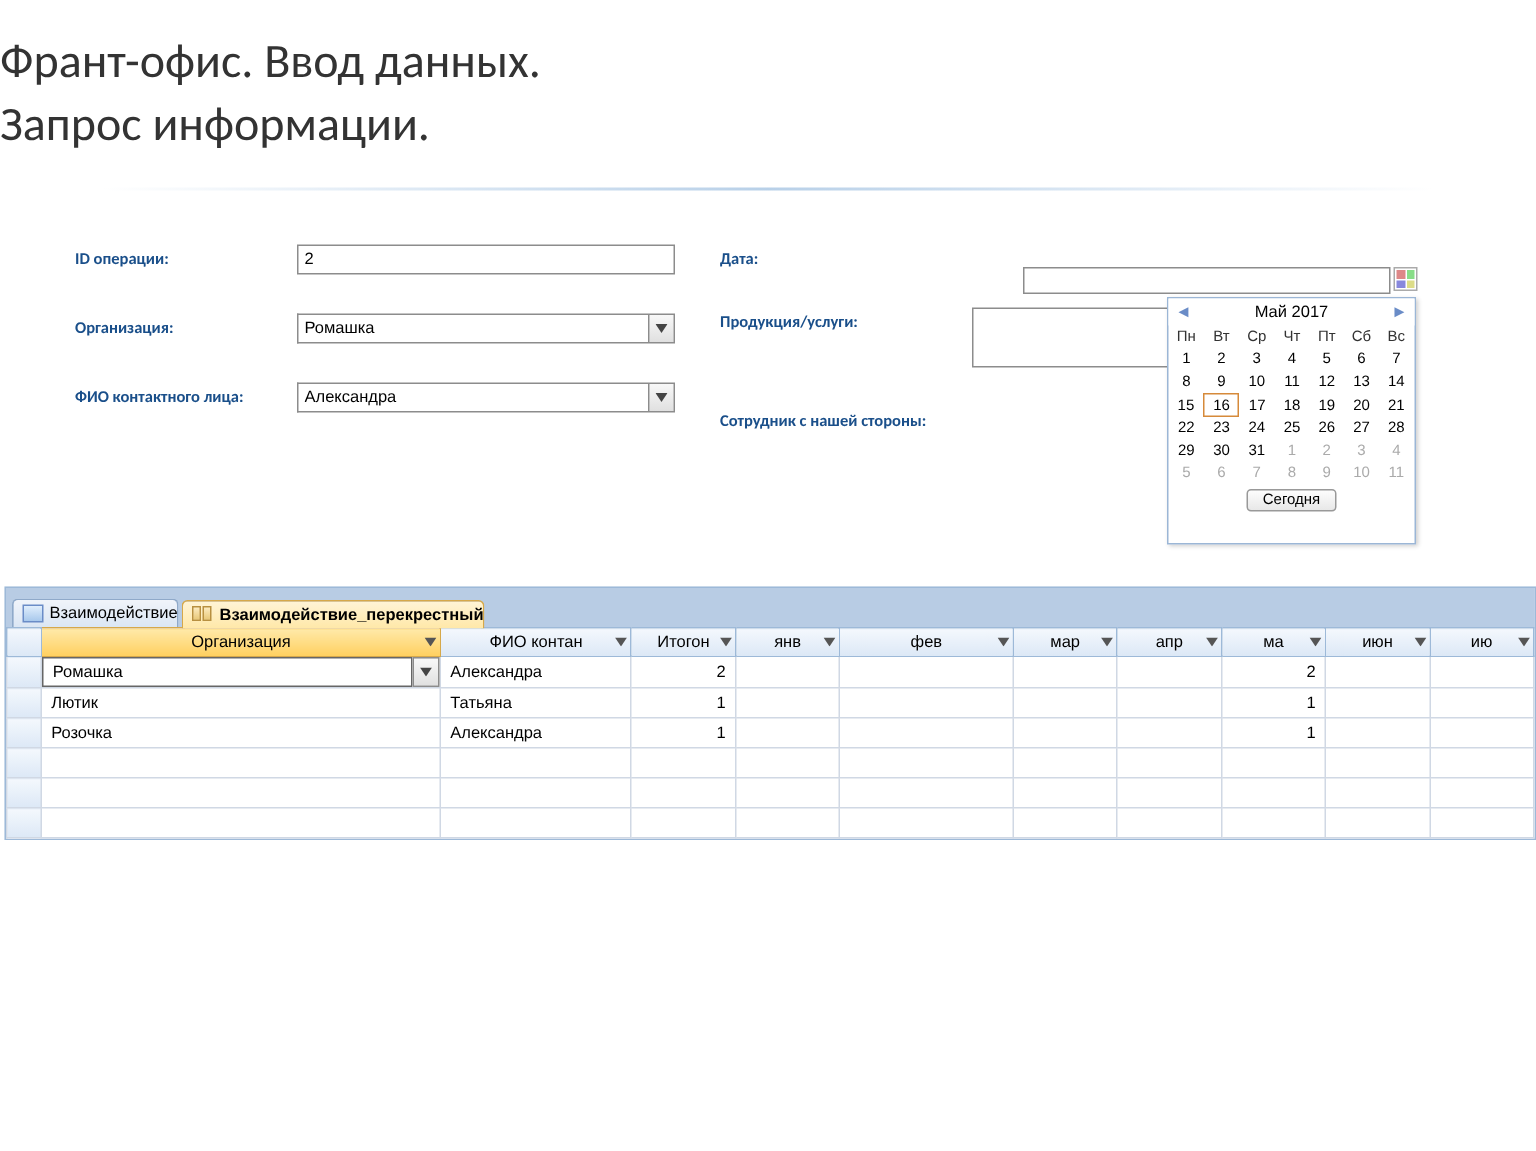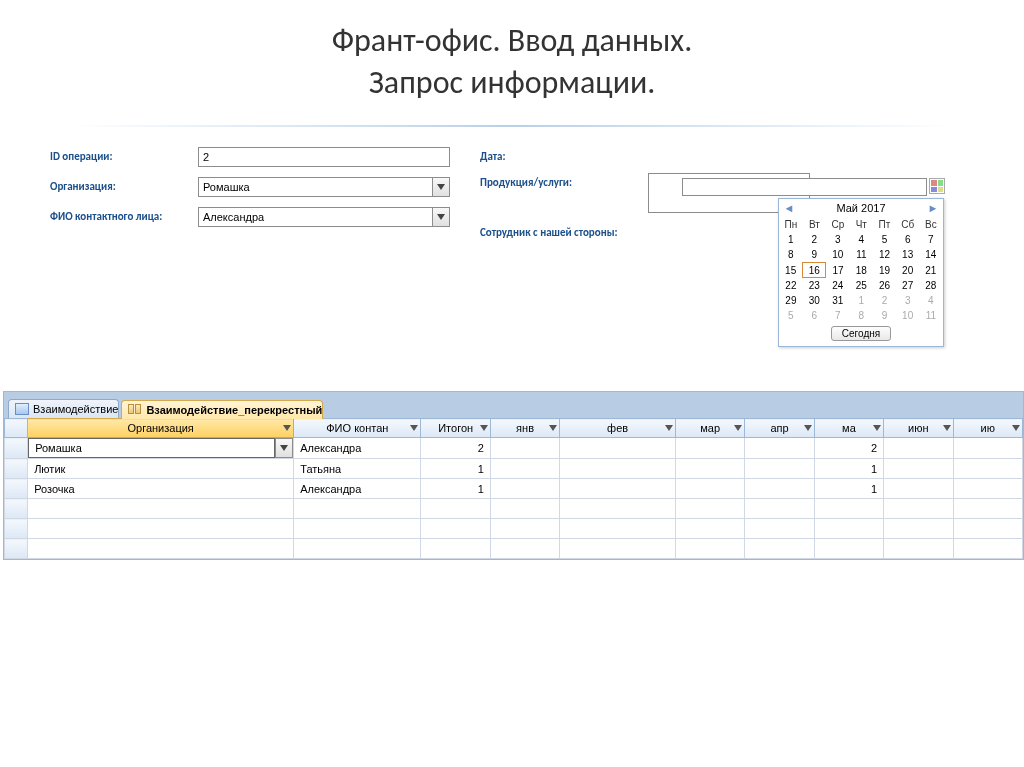--- a/index.html
+++ b/index.html
@@ -1,25 +1,25 @@
 <!DOCTYPE html>
 <html><head>
 <meta charset="utf-8">
 <style>
   * { box-sizing: border-box; margin: 0; padding: 0; }
   body { font-family: Calibri, Arial, sans-serif; background: #fff; width: 1024px; height: 767px; position: relative; }
 
-  .title { text-align: center; font-size: 32px; color: #333; font-weight: 400; padding: 20px 0 10px; line-height: 1.3; }
+  .title { font-size: 32px; color: #333; font-weight: 400; padding: 20px 0 10px; line-height: 1.3; }
   .title-underline { height: 2px; background: linear-gradient(to right, #fff 3%, #b8d0e8 50%, #fff 97%); margin: 12px 40px 0; }
 
   .form-area { margin: 20px 50px 0; font-size: 11px; color: #1a4f8a; display: flex; gap: 30px; }
   .form-col { display: flex; flex-direction: column; gap: 10px; }
   .form-col.left { width: 400px; }
   .form-col.right { width: 330px; }
-  .field-row { display: flex; align-items: flex-start; gap: 8px; }
+  .field-row { display: flex; align-items: flex-start; gap: 8px; margin-top: 16px; }
   .field-label { width: 140px; font-weight: bold; padding-top: 3px; }
   .form-col.right .field-label { width: 160px; }
   .field-input { border: 1px solid #8c8c8c; height: 20px; padding: 1px 4px; font-size: 11px; background: #fff; flex: 1; font-family: Tahoma, Arial, sans-serif; color: #000; }
   .field-combo { display: flex; flex: 1; }
   .field-combo .field-input { flex: 1; border-right: none; }
   .combo-btn { width: 18px; height: 20px; border: 1px solid #8c8c8c; background: linear-gradient(#f8f8f8,#e0e0e0); display: flex; align-items: center; justify-content: center; cursor: pointer; }
   .combo-btn svg { width: 8px; height: 6px; }
   .textarea-input { height: 40px; resize: none; }
 
   .date-block { position: absolute; top: 178px; left: 682px; display: flex; align-items: flex-start; }
@@ -32,21 +32,21 @@
 
   .calendar { position: absolute; top: 198px; left: 778px; width: 166px; border: 1px solid #9bb6d6; background: #fff; font-family: Tahoma, Arial, sans-serif; font-size: 11px; box-shadow: 1px 1px 3px rgba(0,0,0,0.2); }
   .cal-header { display: flex; align-items: center; justify-content: space-between; padding: 3px 4px; background: #fff; }
   .cal-nav { width: 12px; height: 12px; cursor: pointer; color: #6a8cc7; display: flex; align-items: center; justify-content: center; }
   .cal-title { font-weight: normal; color: #000; }
   .cal-grid { width: 100%; border-collapse: collapse; }
   .cal-grid th { font-weight: normal; color: #333; padding: 2px 0; text-align: center; font-size: 10px; }
   .cal-grid td { text-align: center; padding: 2px 4px; color: #000; font-size: 10px; cursor: pointer; }
   .cal-grid td.other { color: #aaa; }
   .cal-grid td.today { border: 1px solid #d68a3a; background: #fff; padding: 1px 3px; }
-  .cal-footer { text-align: center; padding: 3px 0 5px; }
+  .cal-footer { text-align: center; padding: 3px 0 21px; }
   .cal-today-btn { font-size: 10px; padding: 1px 10px; border: 1px solid #999; background: linear-gradient(#fdfdfd,#e8e8e8); border-radius: 3px; cursor: pointer; font-family: Tahoma, Arial, sans-serif; }
 
   .subform { position: absolute; top: 391px; left: 3px; right: 0; border: 1px solid #9db9d8; background: #e8eef7; }
   .tab-bar { display: flex; align-items: flex-end; background: #b8cce4; padding: 3px 0 0 4px; height: 26px; gap: 2px; }
   .tab { display: flex; align-items: center; gap: 4px; padding: 3px 0 3px 6px; font-size: 11px; border: 1px solid #8fa9c9; border-bottom: none; border-radius: 4px 4px 0 0; background: linear-gradient(#f0f4fa,#dbe6f4); cursor: pointer; font-family: Liberation Sans, sans-serif; color: #000; }
   .tab.active { background: linear-gradient(#fff4d6,#ffe8a8); font-weight: bold; border-color: #d6a84a; position: relative; top: 1px; }
   .tab-icon { width: 14px; height: 12px; display: inline-block; }
   .form-icon { background: linear-gradient(#e0eefc,#a8c8ec); border: 1px solid #6a8cc7; }
   .query-icon { display: flex; }
   .query-icon .q1 { width:6px; height:10px; background: linear-gradient(#fcebc0,#e8c878); border:1px solid #b89040; margin-right:1px;}

